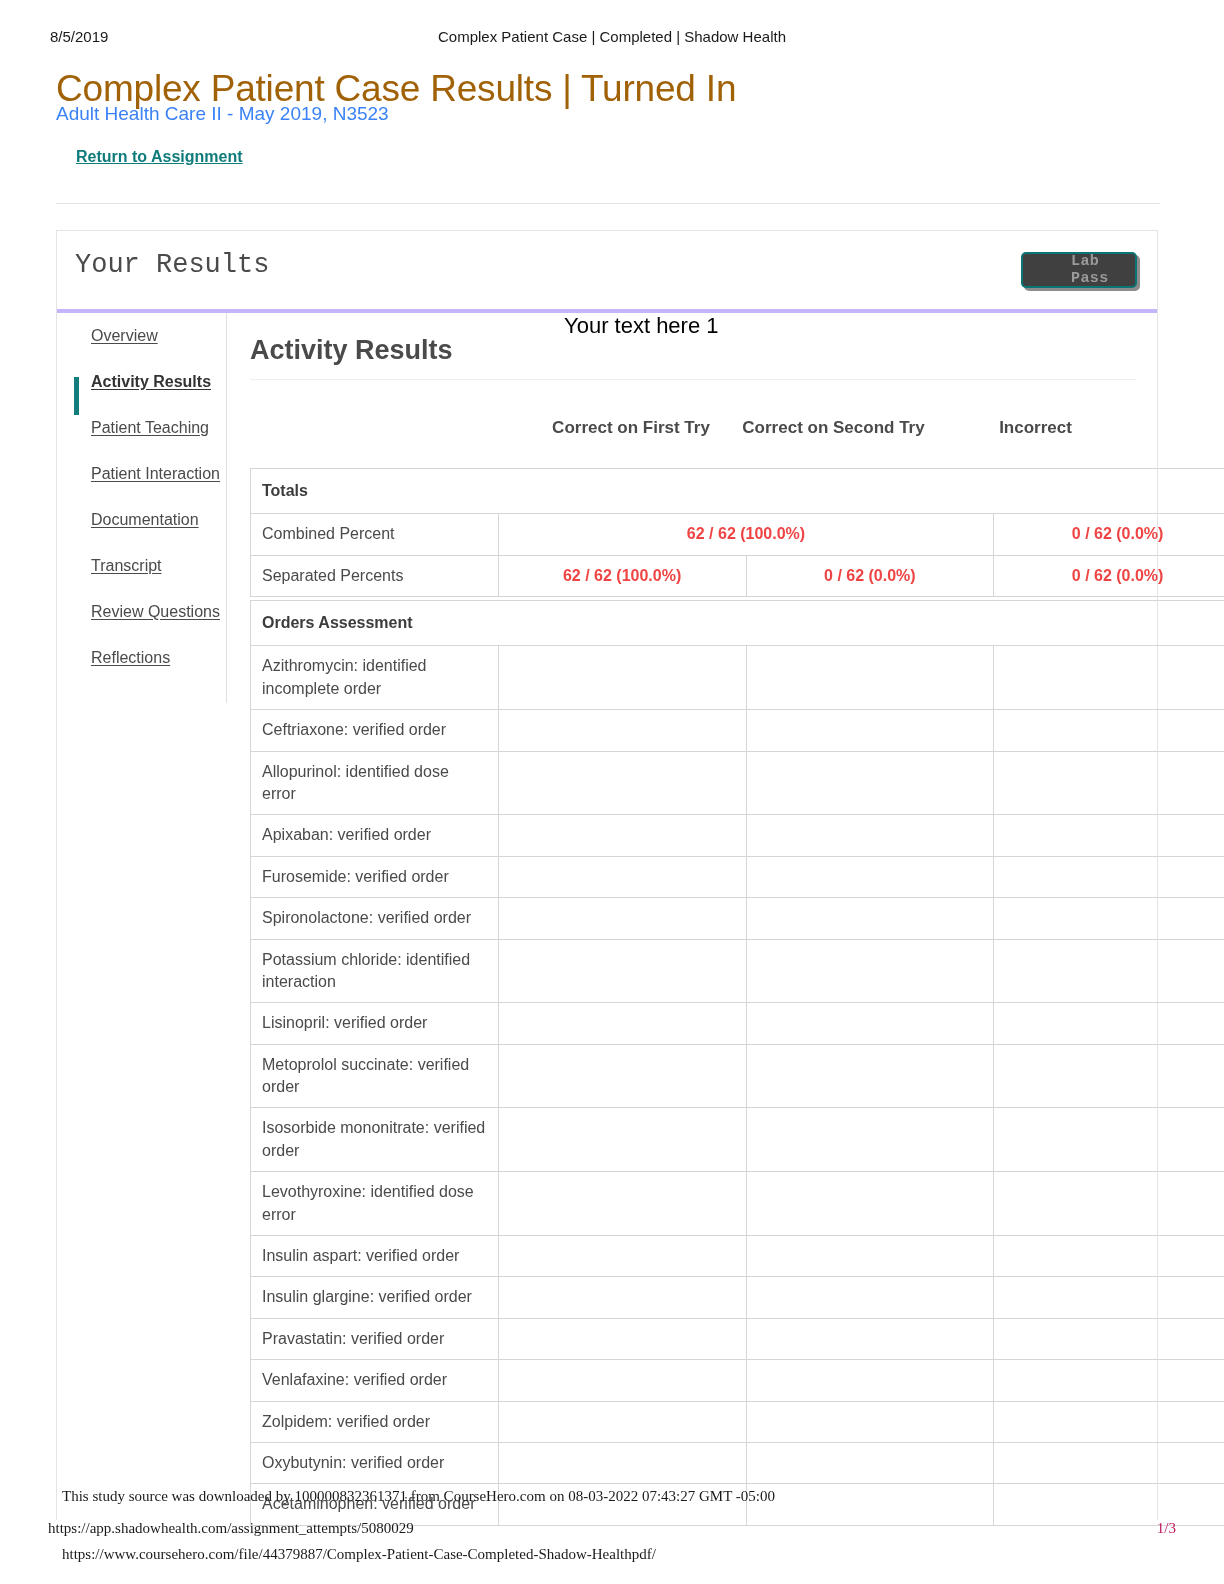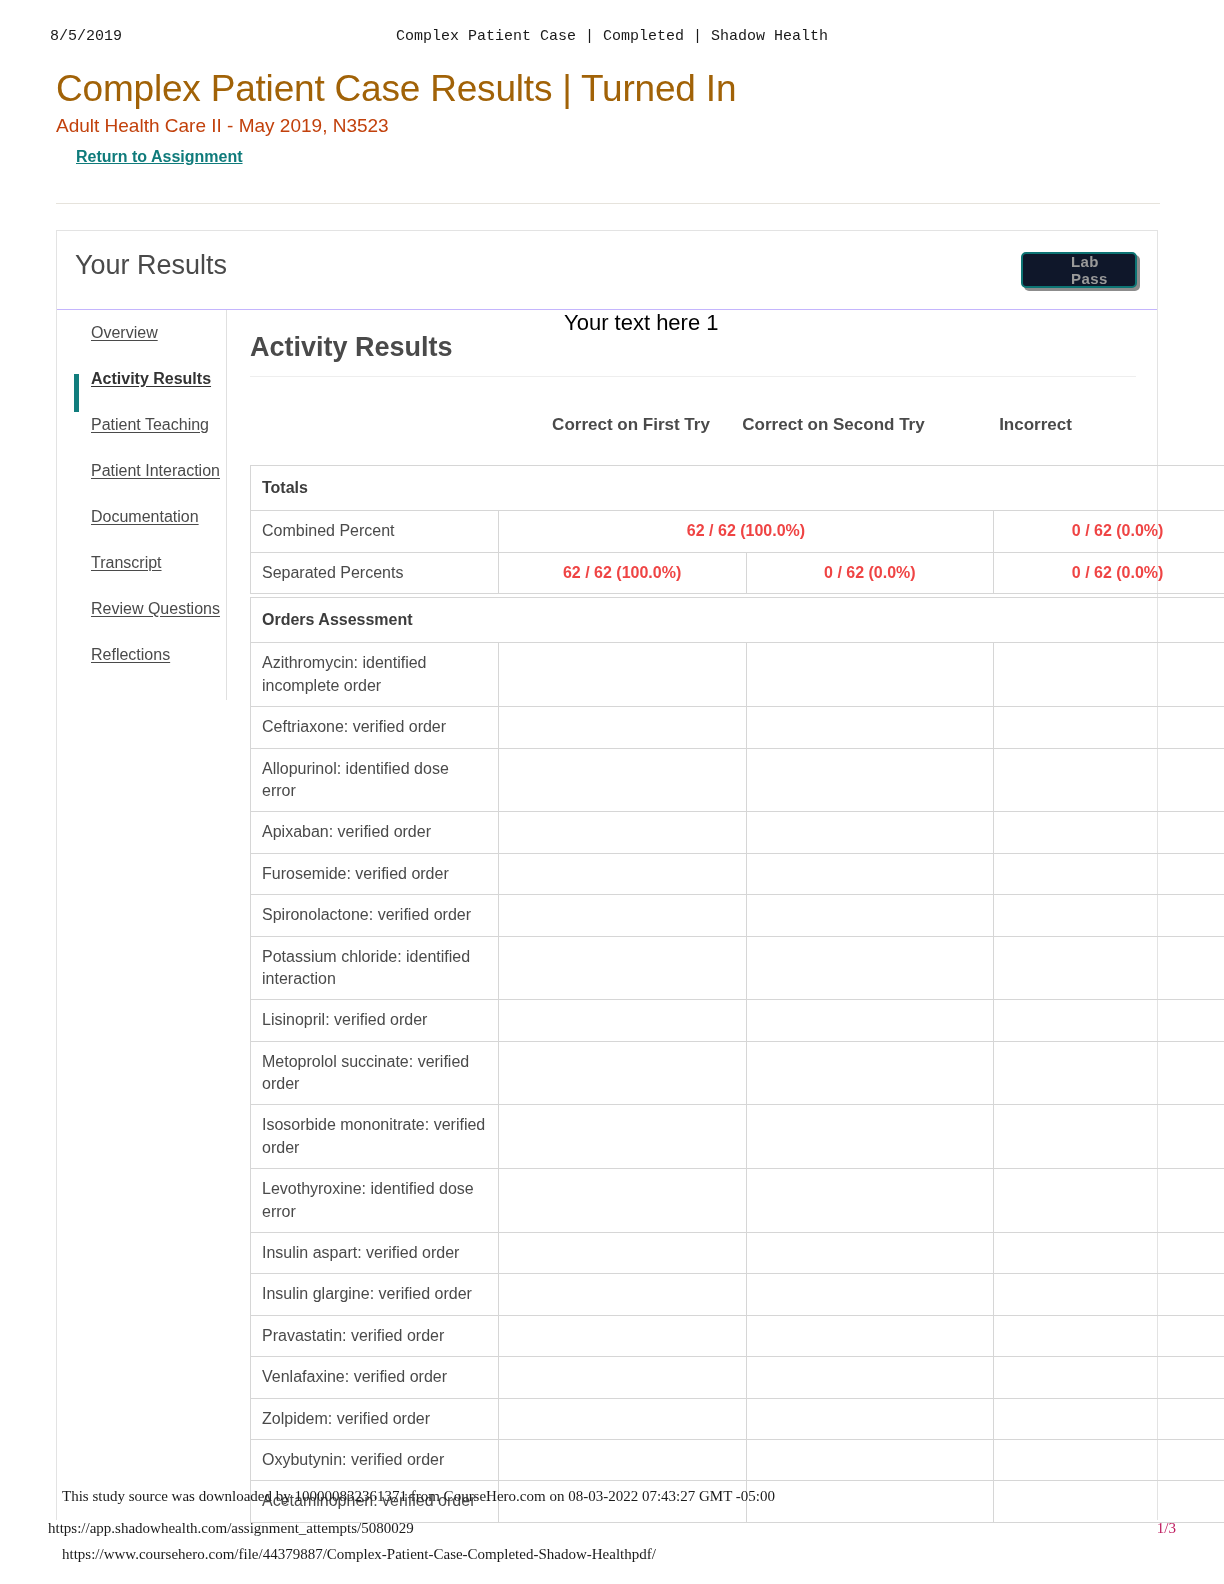--- a/index.html
+++ b/index.html
@@ -16,21 +16,21 @@
     overflow: hidden;
   }
 
   
   .print-header {
     position: absolute;
     top: 28px;
     left: 0;
     width: 1224px;
     height: 20px;
-    font-family: Liberation Mono, monospace;
+    font-family: Liberation Sans, sans-serif;
     font-size: 15px;
     color: #1a1a1a;
   }
   .print-header .ph-date {
     position: absolute;
     left: 50px;
     top: 0;
   }
   .print-header .ph-title {
     position: absolute;
@@ -47,24 +47,24 @@
     top: 68px;
     font-size: 37px;
     font-weight: 400;
     color: #a16207;
     letter-spacing: -0.2px;
     white-space: nowrap;
   }
   .page-subtitle {
     position: absolute;
     left: 56px;
-    top: 115px;
+    top: 103px;
     font-size: 19px;
     font-weight: 400;
-    color: #c2410c;
+    color: #3b82f6;
     white-space: nowrap;
   }
   .return-link {
     position: absolute;
     left: 76px;
     top: 148px;
     font-size: 16px;
     font-weight: bold;
     color: #0f7b7b;
     text-decoration: underline;
@@ -88,39 +88,40 @@
     width: 1102px;
     border: 1px solid #e3e3e3;
     border-bottom: none;
     height: 1290px;
     box-sizing: border-box;
     background: #fff;
   }
   .card-head {
     position: relative;
     height: 78px;
-    border-bottom: 1px solid #c4b5fd;
+    border-bottom: 4px solid #c4b5fd;
+    font-family: Liberation Mono, monospace;
   }
   .card-head .yr-title {
     position: absolute;
     left: 18px;
     top: 19px;
     font-size: 27px;
     font-weight: 400;
     color: #4a4a4a;
   }
   .lab-pass-btn {
     position: absolute;
     right: 20px;
     top: 21px;
     width: 116px;
     height: 36px;
     border: 2px solid #0d7474;
     border-radius: 5px;
-    background: #0f172a;
+    background: #404040;
     box-shadow: 3px 3px 0 rgba(0,0,0,0.45);
     color: #9a9a9a;
     font-size: 15px;
     font-weight: bold;
     letter-spacing: 0.4px;
     display: flex;
     align-items: center;
     justify-content: center;
     cursor: pointer;
     box-sizing: border-box;

